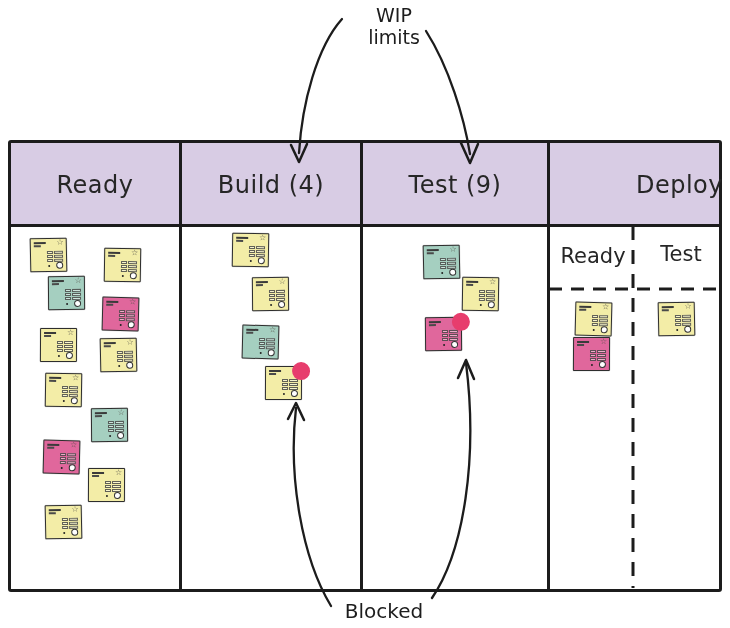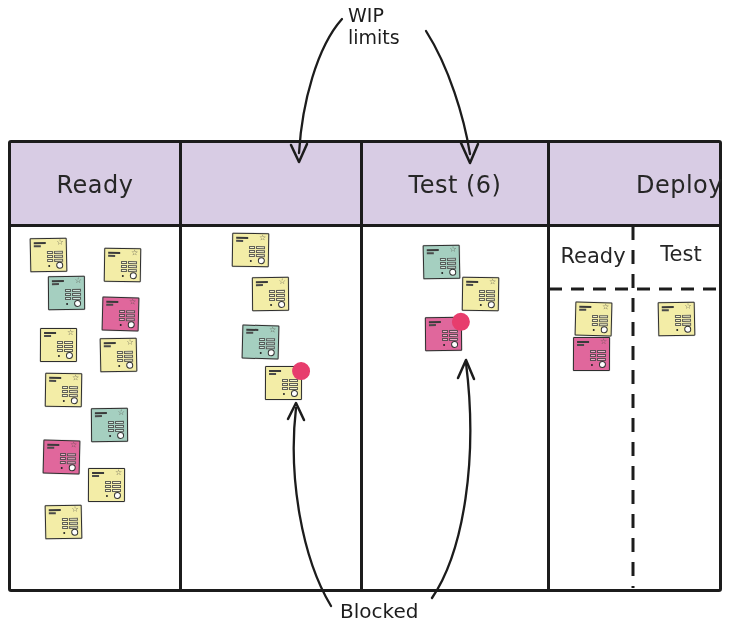--- a/index.html
+++ b/index.html
@@ -17,21 +17,21 @@
          border:3px solid var(--ink);border-radius:3px;background:#fff;box-sizing:border-box;z-index:1;padding-left:10px;}
   .header-row{position:absolute;left:0;top:0;width:708px;height:81px;
               background:var(--header);border-bottom:3px solid var(--ink);box-sizing:content-box;}
   .vdivider{position:absolute;top:0;width:3px;height:446px;background:var(--ink);}
   .col-label{position:absolute;top:28px;height:28px;display:flex;align-items:center;justify-content:center;
              font-size:24px;letter-spacing:.5px;color:#262626;}
   .sub-label{position:absolute;height:26px;display:flex;align-items:center;justify-content:center;
              font-size:21px;color:#262626;}
 
   
-  .annotation{position:absolute;z-index:2;font-size:19px;color:#1d1d1d;}
+  .annotation{position:absolute;z-index:2;font-size:19px;color:#1d1d1d;text-align:center;}
 
   
   .card{position:absolute;width:35px;height:32px;border:1px solid #2e2e2e;border-radius:1px;
         z-index:3;box-shadow:0 0 0 .5px rgba(0,0,0,.12);}
   .card .t1{position:absolute;left:3px;top:3px;width:12px;height:2px;background:#3a3a3a;}
   .card .t2{position:absolute;left:3px;top:6px;width:7px;height:2px;background:#4a4a4a;}
   .card .star{position:absolute;right:2px;top:-1px;font-size:8px;line-height:10px;color:#55524a;}
   .card .tbl{position:absolute;right:3px;top:12px;}
   .card .row{display:flex;gap:1px;margin-bottom:1px;}
   .card .cell{height:3px;border:1px solid rgba(45,45,45,.75);background:rgba(255,255,255,.45);box-sizing:border-box;}
@@ -58,21 +58,22 @@
   <div class="annotation" style="left:340px;top:599px;width:88px;font-size:20px;">Blocked</div>
 
   <div class="board">
     <div class="header-row"></div>
 
     <div class="vdivider" style="left:168px;"></div>
     <div class="vdivider" style="left:349px;"></div>
     <div class="vdivider" style="left:536px;"></div>
 
     <div class="col-label" style="left:0;width:168px;">Ready</div>
-    <div class="col-label" style="left:352px;width:184px;">Test (6)</div>
+    <div class="col-label" style="left:171px;width:178px;">Build (4)</div>
+    <div class="col-label" style="left:352px;width:184px;">Test (9)</div>
     <div class="col-label" style="left:539px;width:169px;margin-left:45px;">Deploy</div>
 
     <div class="sub-label" style="left:544px;top:100px;width:76px;">Ready</div>
     <div class="sub-label" style="left:632px;top:98px;width:76px;">Test</div>
   </div>
 
   <div id="cards">
       <div class="card" style="left: 30px; top: 238px; background: rgb(243, 237, 167); transform: rotate(-1.2deg);">
         <span class="t1"></span>
         <span class="t2"></span>

